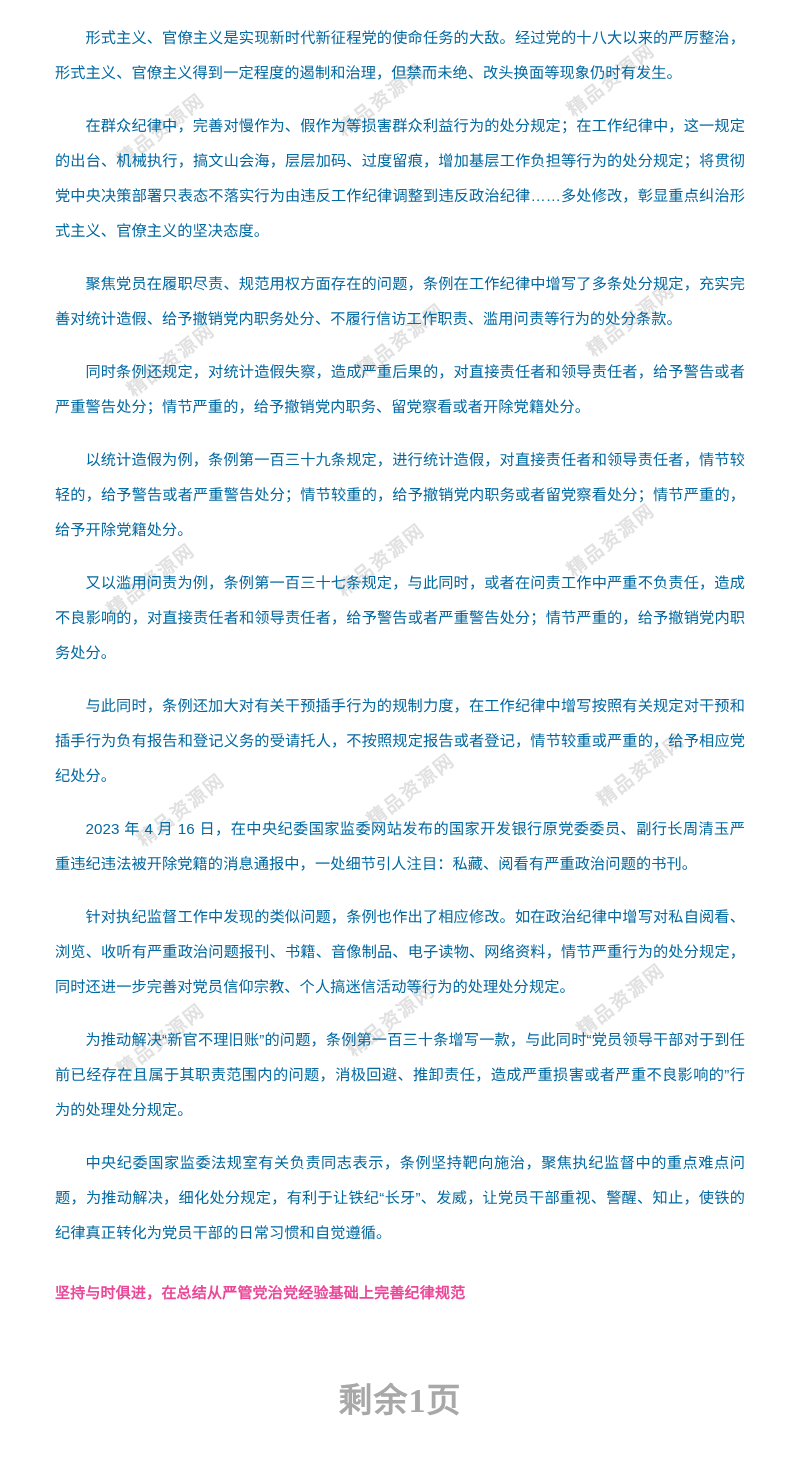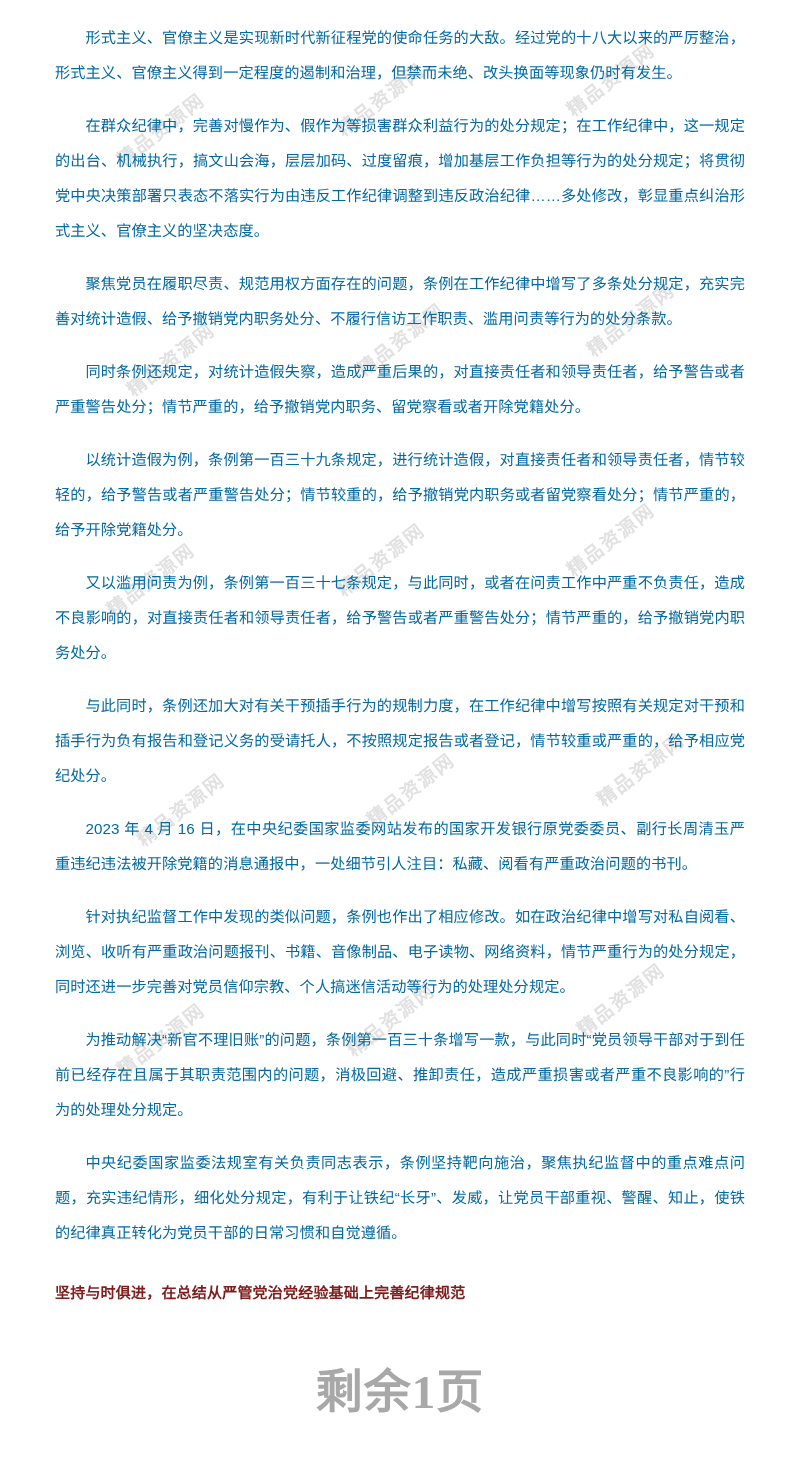--- a/index.html
+++ b/index.html
@@ -63,38 +63,38 @@
   }
   .para:first-child {
     margin-top: 20px;
   }
 
   .section-heading {
     margin: 30px 0 22px 0;
     font-size: 15px;
     line-height: 26px;
     font-weight: 700;
-    color: #7f1d1d;
+    color: #ec4899;
     text-indent: 0;
     letter-spacing: 0.2px;
   }
 
   
   .footer-teaser {
     position: absolute;
     left: 0;
     right: 0;
     bottom: 36px;
     z-index: 3;
     display: flex;
     justify-content: center;
     align-items: baseline;
     gap: 32px;
     color: #a8a8a8;
-    font-size: 47px;
+    font-size: 34px;
     font-weight: 700;
     letter-spacing: 1px;
     font-family: "Liberation Serif", "DejaVu Serif", serif;
   }
   .footer-teaser span {
     white-space: nowrap;
   }
 </style>
 </head>
 <body>
@@ -124,21 +124,21 @@
     <p class="para">形式主义、官僚主义是实现新时代新征程党的使命任务的大敌。经过党的十八大以来的严厉整治，形式主义、官僚主义得到一定程度的遏制和治理，但禁而未绝、改头换面等现象仍时有发生。</p>
     <p class="para">在群众纪律中，完善对慢作为、假作为等损害群众利益行为的处分规定；在工作纪律中，这一规定的出台、机械执行，搞文山会海，层层加码、过度留痕，增加基层工作负担等行为的处分规定；将贯彻党中央决策部署只表态不落实行为由违反工作纪律调整到违反政治纪律……多处修改，彰显重点纠治形式主义、官僚主义的坚决态度。</p>
     <p class="para">聚焦党员在履职尽责、规范用权方面存在的问题，条例在工作纪律中增写了多条处分规定，充实完善对统计造假、给予撤销党内职务处分、不履行信访工作职责、滥用问责等行为的处分条款。</p>
     <p class="para">同时条例还规定，对统计造假失察，造成严重后果的，对直接责任者和领导责任者，给予警告或者严重警告处分；情节严重的，给予撤销党内职务、留党察看或者开除党籍处分。</p>
     <p class="para">以统计造假为例，条例第一百三十九条规定，进行统计造假，对直接责任者和领导责任者，情节较轻的，给予警告或者严重警告处分；情节较重的，给予撤销党内职务或者留党察看处分；情节严重的，给予开除党籍处分。</p>
     <p class="para">又以滥用问责为例，条例第一百三十七条规定，与此同时，或者在问责工作中严重不负责任，造成不良影响的，对直接责任者和领导责任者，给予警告或者严重警告处分；情节严重的，给予撤销党内职务处分。</p>
     <p class="para">与此同时，条例还加大对有关干预插手行为的规制力度，在工作纪律中增写按照有关规定对干预和插手行为负有报告和登记义务的受请托人，不按照规定报告或者登记，情节较重或严重的，给予相应党纪处分。</p>
     <p class="para">2023 年 4 月 16 日，在中央纪委国家监委网站发布的国家开发银行原党委委员、副行长周清玉严重违纪违法被开除党籍的消息通报中，一处细节引人注目：私藏、阅看有严重政治问题的书刊。</p>
     <p class="para">针对执纪监督工作中发现的类似问题，条例也作出了相应修改。如在政治纪律中增写对私自阅看、浏览、收听有严重政治问题报刊、书籍、音像制品、电子读物、网络资料，情节严重行为的处分规定，同时还进一步完善对党员信仰宗教、个人搞迷信活动等行为的处理处分规定。</p>
     <p class="para">为推动解决“新官不理旧账”的问题，条例第一百三十条增写一款，与此同时“党员领导干部对于到任前已经存在且属于其职责范围内的问题，消极回避、推卸责任，造成严重损害或者严重不良影响的”行为的处理处分规定。</p>
-    <p class="para">中央纪委国家监委法规室有关负责同志表示，条例坚持靶向施治，聚焦执纪监督中的重点难点问题，充实违纪情形，细化处分规定，有利于让铁纪“长牙”、发威，让党员干部重视、警醒、知止，使铁的纪律真正转化为党员干部的日常习惯和自觉遵循。</p>
+    <p class="para">中央纪委国家监委法规室有关负责同志表示，条例坚持靶向施治，聚焦执纪监督中的重点难点问题，为推动解决，细化处分规定，有利于让铁纪“长牙”、发威，让党员干部重视、警醒、知止，使铁的纪律真正转化为党员干部的日常习惯和自觉遵循。</p>
 
     <h2 class="section-heading">坚持与时俱进，在总结从严管党治党经验基础上完善纪律规范</h2>
 
 
   </div>
 
   <div class="footer-teaser">
     <span>剩余1页</span>
   </div>
 

